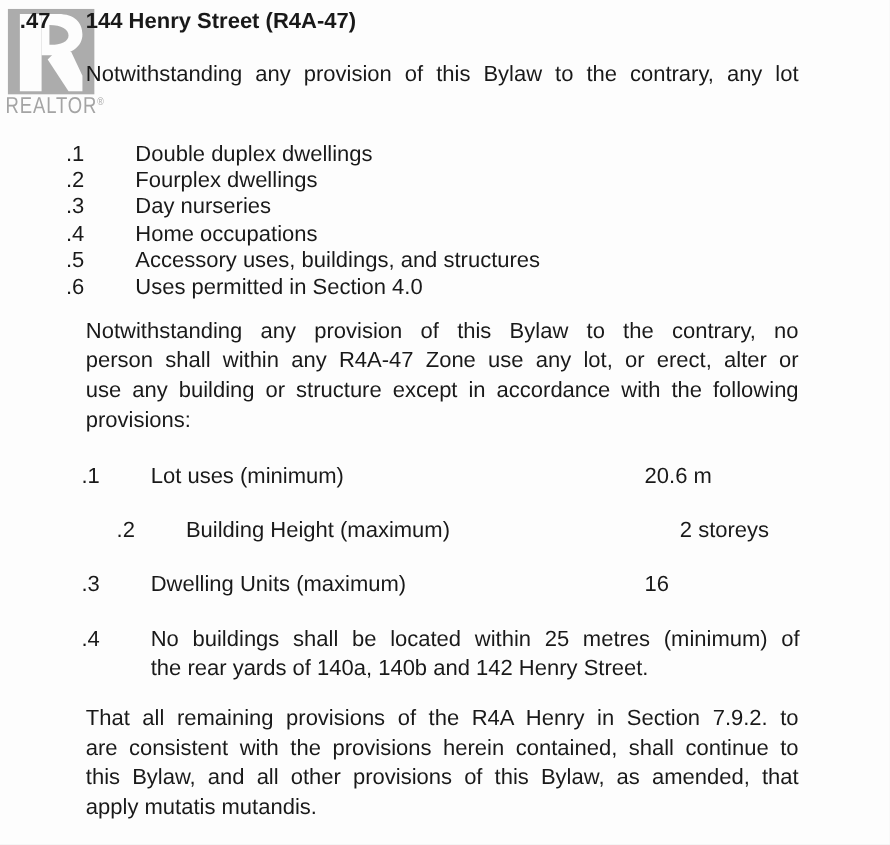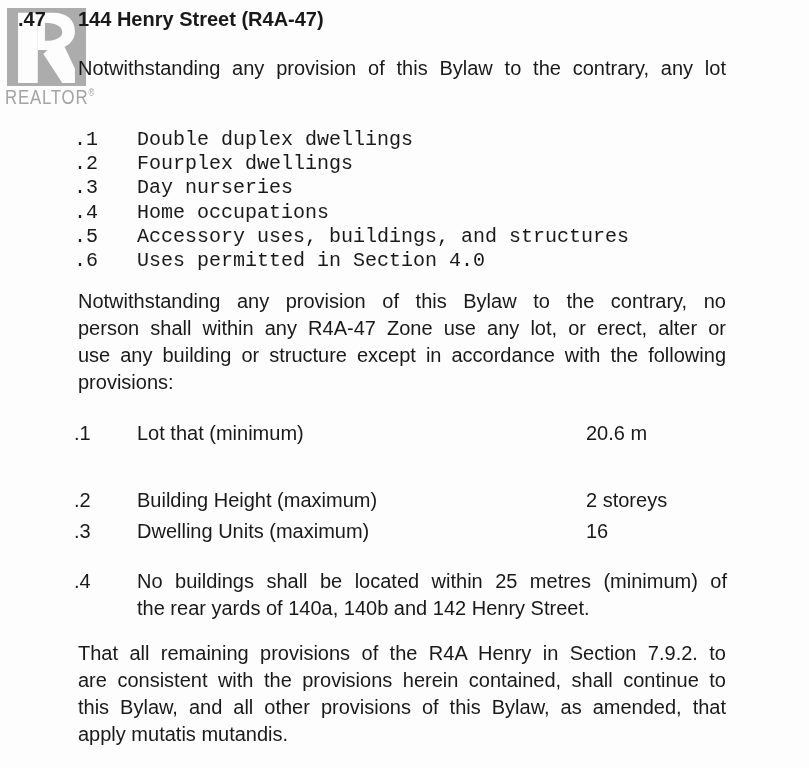--- a/index.html
+++ b/index.html
@@ -29,26 +29,26 @@
   
   .content{position:absolute;inset:0;z-index:1;}
   .heading{top:7px;left:0;width:809px;line-height:24px;font-weight:700;}
   .hnum{position:absolute;left:18px;top:0;}
   .htitle{position:absolute;left:78px;top:0;}
   .para{left:78px;width:648px;line-height:27px;}
   .p1{top:55px;}
   .p2{top:288px;}
   .closing{top:640px;}
   .jl{text-align:justify;text-align-last:justify;}
-  .uses{left:74px;top:128px;width:660px;line-height:24.2px;font-family:Liberation Mono, monospace;}
+  .uses{left:60px;top:128px;width:660px;line-height:24.2px;}
   .uses .row{white-space:nowrap;}
   .num{display:inline-block;width:63px;}
   .prov-row{left:74px;width:660px;line-height:27px;white-space:nowrap;}
   .prov-1{top:420px;}
-  .prov-2{top:487px;}
+  .prov-2{top:469px;margin-left:32px;}
   .prov-3{top:518px;}
   .prov-label{display:inline-block;width:449px;}
   .p4num{left:74px;top:568px;line-height:27px;}
   .p4text{left:137px;top:568px;width:590px;line-height:27px;}
 </style>
 </head>
 <body>
 
 <div class="page">
 
@@ -97,21 +97,21 @@
     </div>
 
     <div class="abs para p2">
       <div class="jl">Notwithstanding any provision of this Bylaw to the contrary, no</div>
       <div class="jl">person shall within any R4A-47 Zone use any lot, or erect, alter or</div>
       <div class="jl">use any building or structure except in accordance with the following</div>
       <div>provisions:</div>
     </div>
 
     <div class="abs prov-row prov-1">
-      <span class="num">.1</span><span class="prov-label">Lot that (minimum)</span><span>20.6 m</span>
+      <span class="num">.1</span><span class="prov-label">Lot uses (minimum)</span><span>20.6 m</span>
     </div>
     <div class="abs prov-row prov-2">
       <span class="num">.2</span><span class="prov-label">Building Height (maximum)</span><span>2 storeys</span>
     </div>
     <div class="abs prov-row prov-3">
       <span class="num">.3</span><span class="prov-label">Dwelling Units (maximum)</span><span>16</span>
     </div>
 
     <div class="abs p4num">.4</div>
     <div class="abs p4text">

